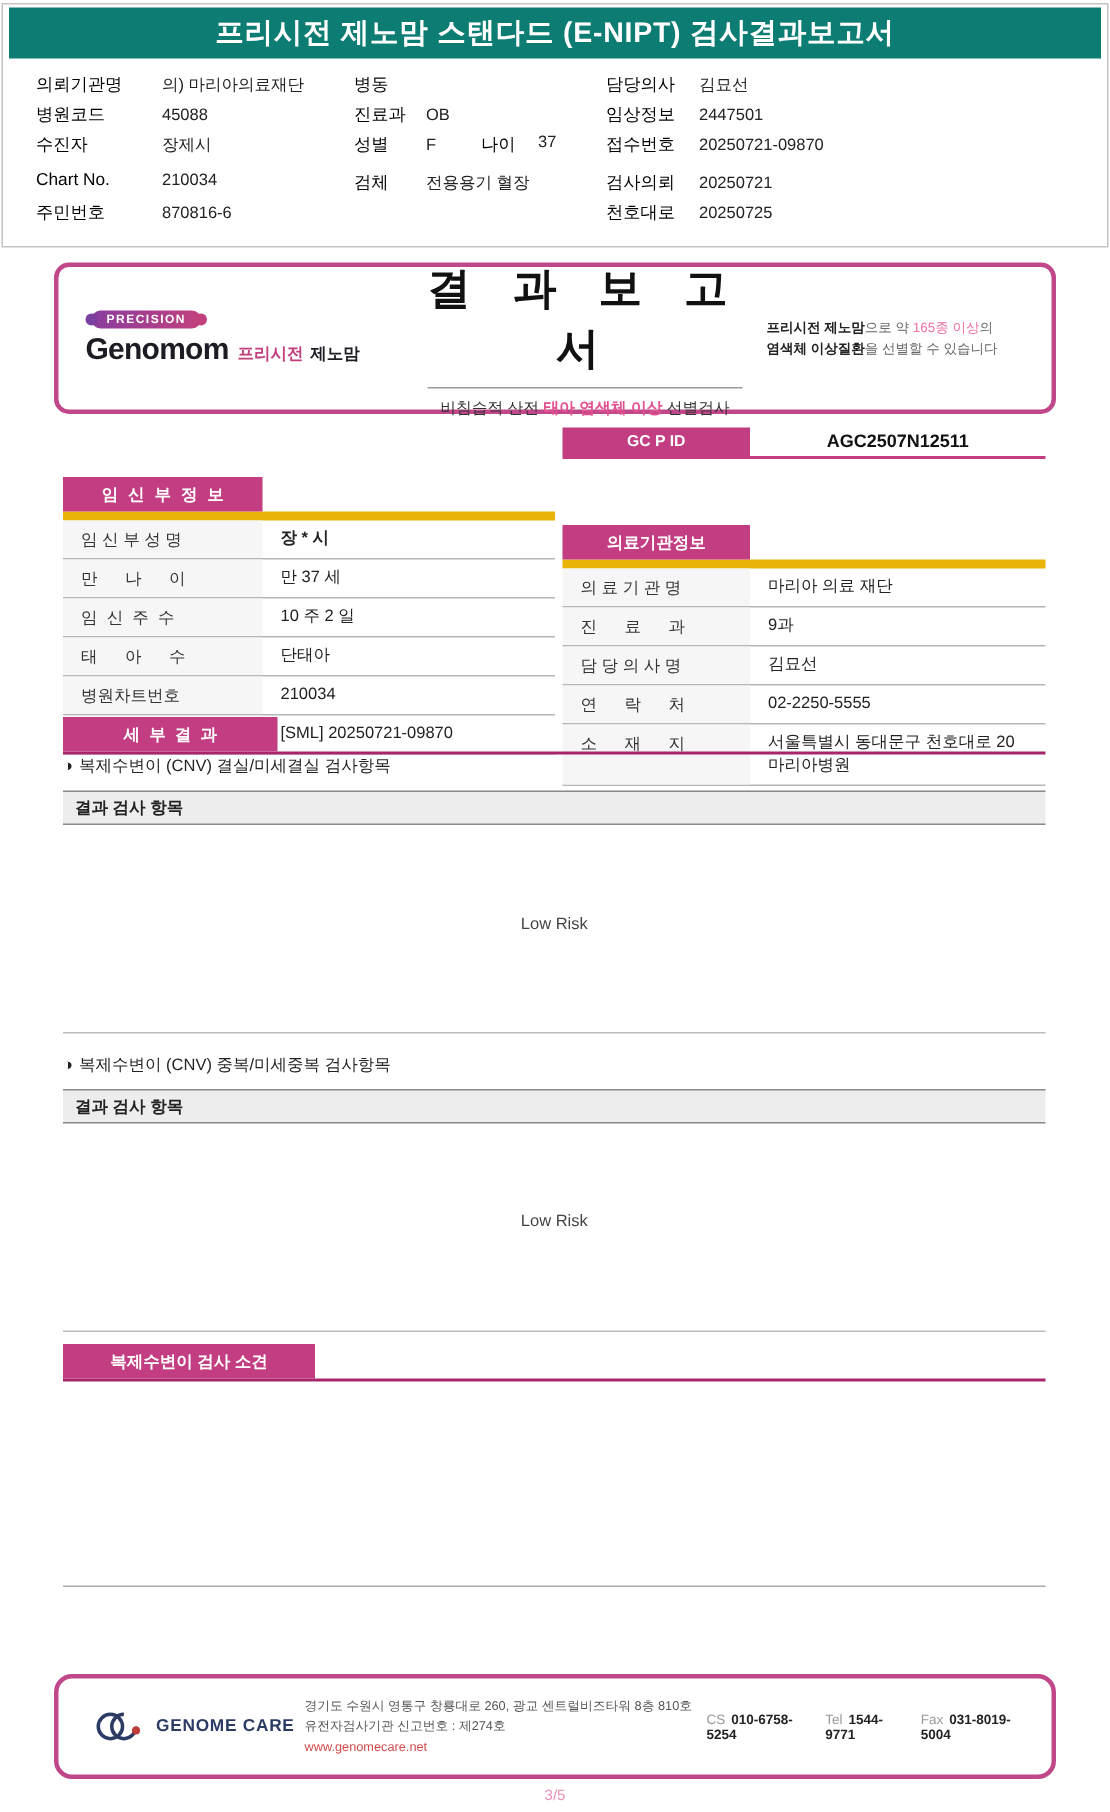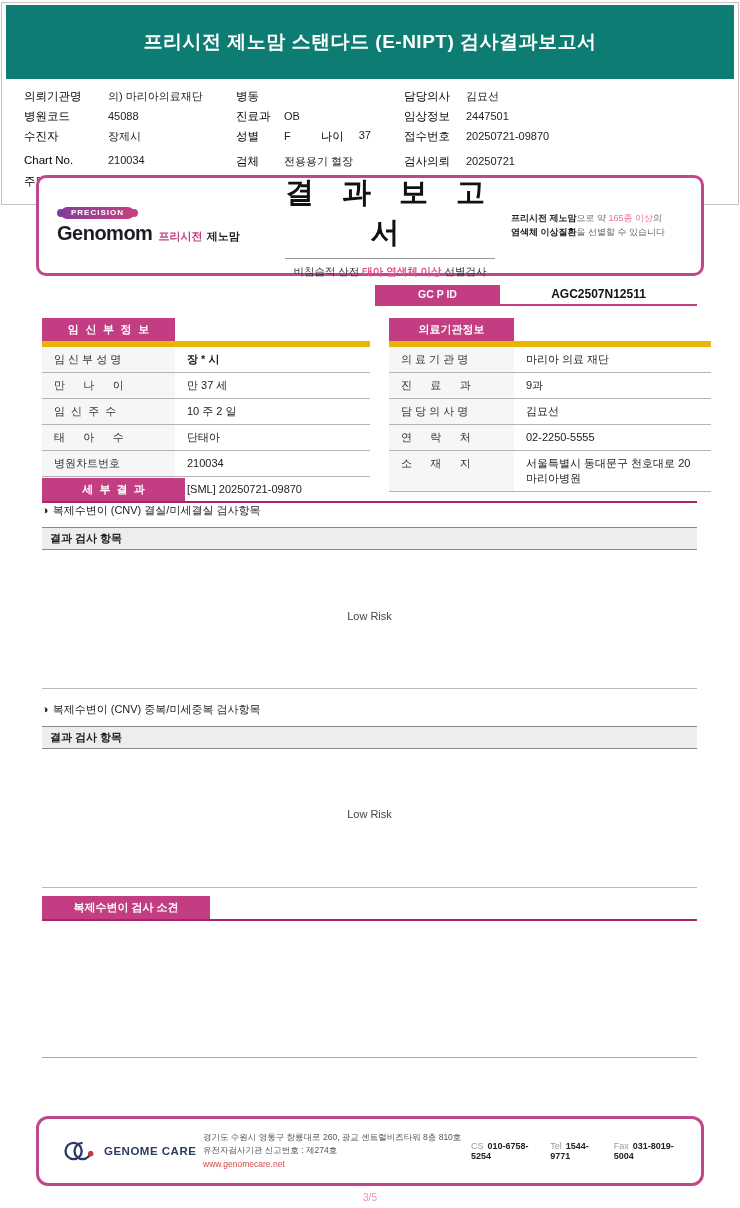--- a/index.html
+++ b/index.html
@@ -1,21 +1,21 @@
 <!DOCTYPE html>
 <html><head>
 <meta charset="utf-8">
 <style>
   * { margin:0; padding:0; box-sizing:border-box; }
   body { background:#ffffff; font-family:"Liberation Sans", sans-serif; }
   .page { position:relative; width:740px; height:1208px; background:#fff; overflow:hidden; }
 
   
   .top-panel { position:absolute; top:2px; left:1px; right:1px; border:1px solid #c4c4c4; background:#fff; padding-bottom:6px; }
-  .title-bar { margin:2px 4px 0; background:#0D7D73; color:#fff; text-align:center; font-size:19px; font-weight:bold; padding:24px 0; letter-spacing:0.5px; }
+  .title-bar { margin:2px 4px 0; background:#0D7D73; color:#fff; text-align:center; font-size:19px; font-weight:bold; padding:4px 0; letter-spacing:0.5px; }
   .info-grid { display:flex; padding:10px 8px 4px 22px; }
   .info-col { display:flex; flex-direction:column; }
   .info-col.c1 { width:212px; }
   .info-col.c2 { width:168px; }
   .info-col.c3 { flex:1; }
   .info-row { display:flex; align-items:baseline; height:20px; font-size:11px; }
   .info-row .lbl { font-weight:normal; color:#000; font-size:11.5px; flex:none; }
   .c1 .lbl { width:84px; }
   .c2 .lbl { width:48px; }
   .c3 .lbl { width:62px; }
@@ -46,21 +46,21 @@
   .card-tagline .pink { color:#ED6FA6; }
 
   
   .gcp-row { position:absolute; top:285px; left:375px; width:322px; display:flex; border-bottom:2px solid #C23D81; height:21px; }
   .gcp-label { width:125px; background:#C23D81; color:#fff; font-size:10.5px; font-weight:bold; text-align:center; line-height:19px; }
   .gcp-value { flex:1; text-align:center; font-size:12px; font-weight:bold; color:#111; line-height:19px; }
 
   
   .mini-table { position:absolute; top:318px; font-size:11px; }
   .mini-table.left { left:42px; width:328px; }
-  .mini-table.right { left:389px; width:322px; }
+  .mini-table.right { left:375px; width:322px;margin-top:32px; }
   .mt-header { border-bottom:6px solid #eab308;font-family:Liberation Mono, monospace; }
   .mt-header .tag { display:inline-block; background:#C23D81; color:#fff; font-weight:bold; font-size:11px; padding:4px 0; width:133px; text-align:center; white-space:pre; }
   .mini-table.right .mt-header .tag { width:125px; }
   .mt-row { display:flex; border-bottom:1px solid #b5b5b5; }
   .mt-row .mlbl { width:133px; background:#f6f6f6; padding:5px 12px; color:#333; white-space:pre; flex:none; }
   .mini-table.right .mt-row .mlbl { width:125px; }
   .mt-row .mval { flex:1; padding:5px 12px; color:#222; line-height:1.35; }
   .mt-row .mval.bold { font-weight:bold; }
 
   
@@ -157,21 +157,21 @@
         <div class="info-row">
             <span class="lbl">접수번호</span>
             <span class="val">20250721-09870</span>
           </div>
         <div class="gap6"></div>
         <div class="info-row">
             <span class="lbl">검사의뢰</span>
             <span class="val">20250721</span>
           </div>
         <div class="info-row">
-            <span class="lbl">스탠다드</span>
+            <span class="lbl">천호대로</span>
             <span class="val">20250725</span>
           </div>
       </div>
     </div>
   </div>
 
   <div class="report-card">
     <div class="logo-block">
       <div class="precision-row">
         <span class="dot left"></span>

